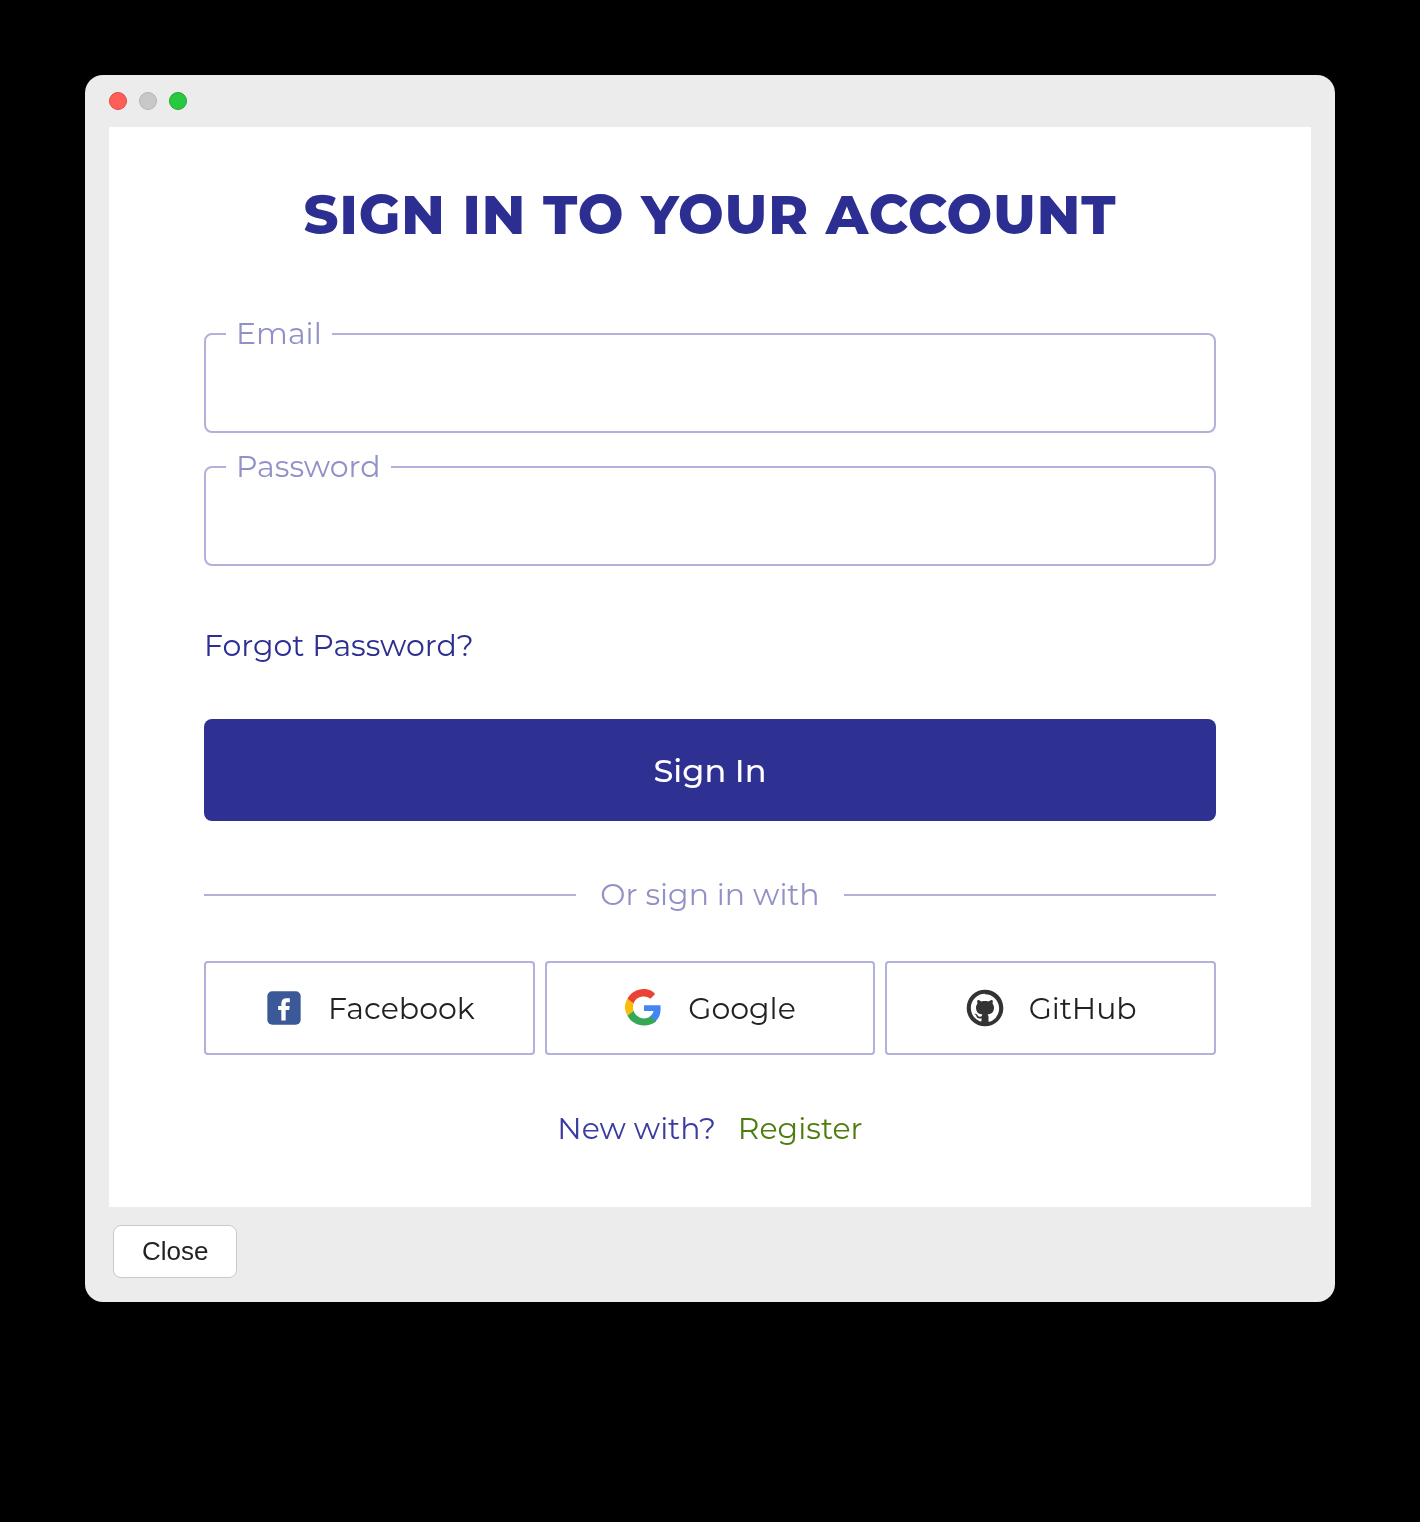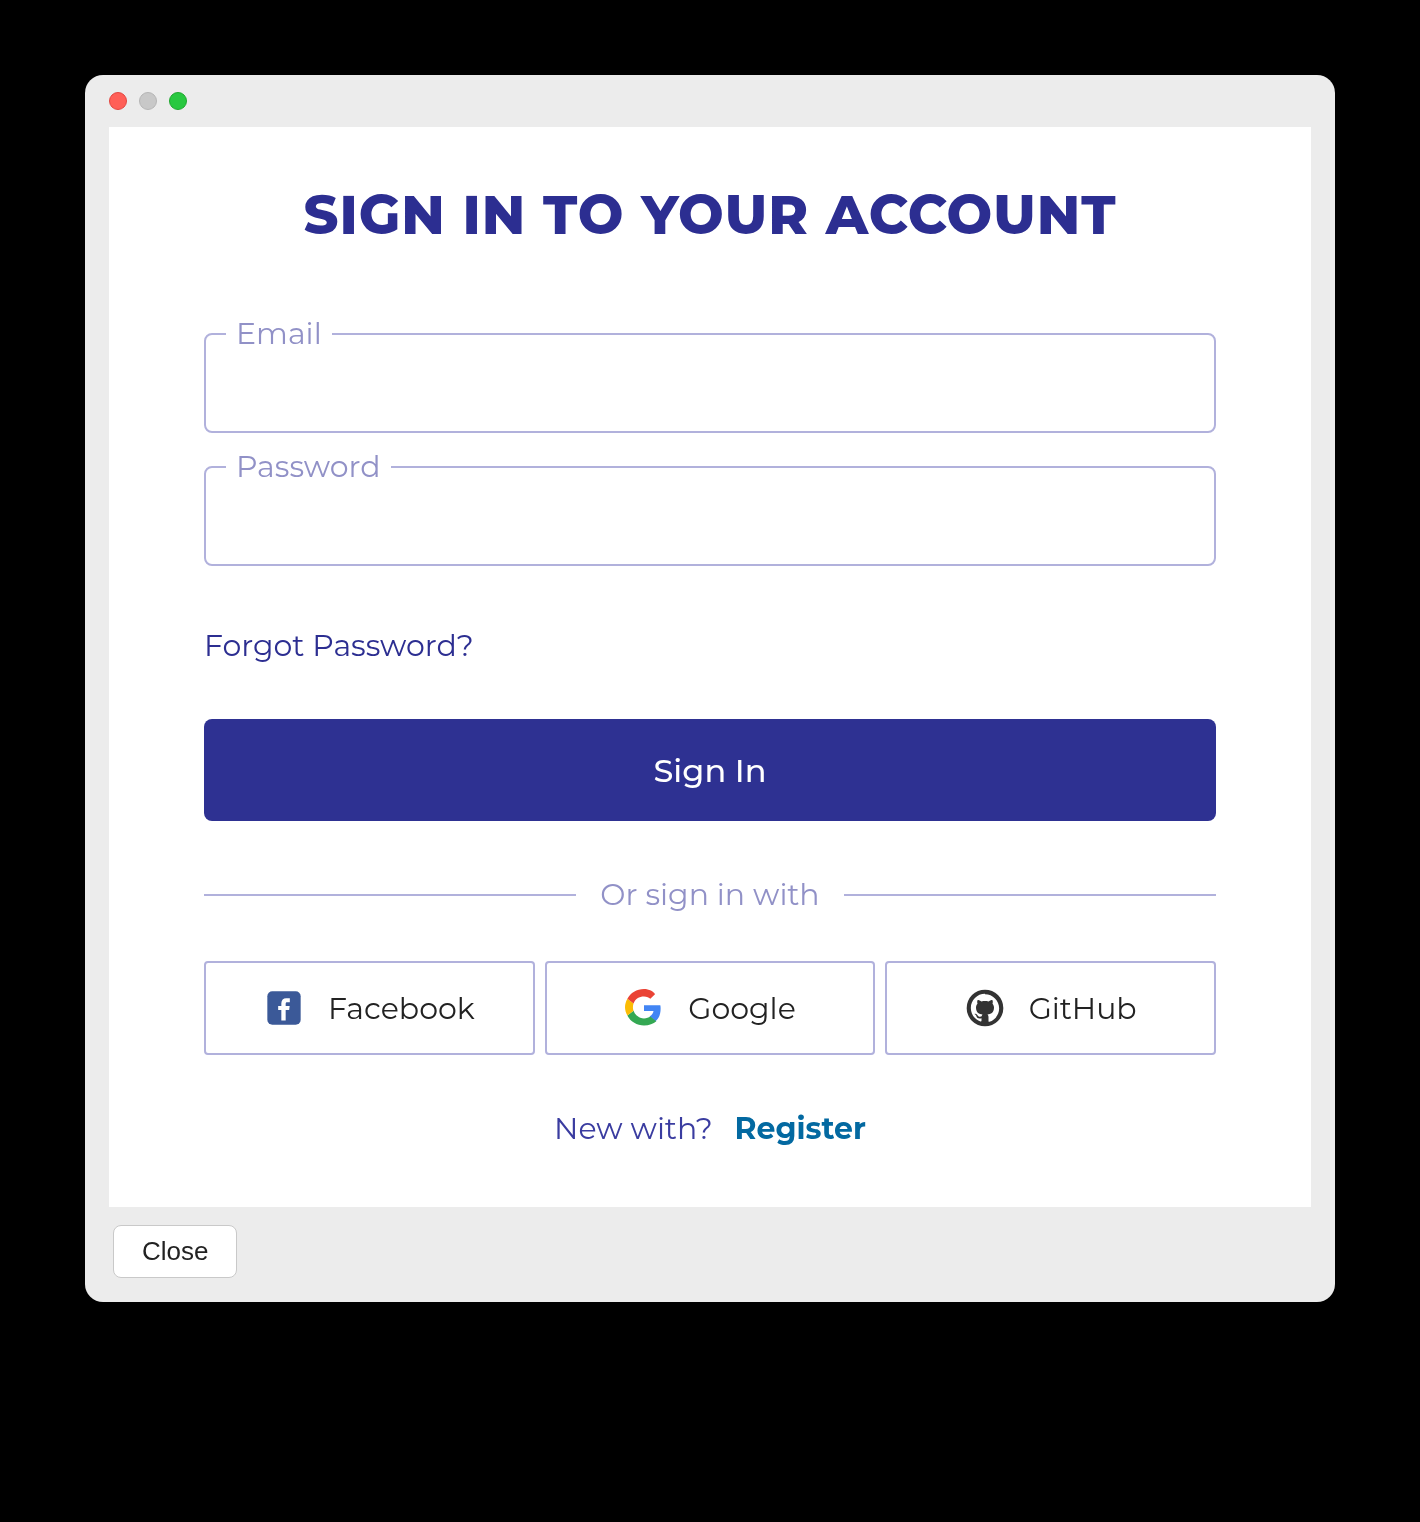--- a/index.html
+++ b/index.html
@@ -153,22 +153,22 @@
     }
 
     .register-row {
       text-align: center;
       margin-top: 55px;
       font-size: 30px;
       color: #3a3ca0;
       font-family: "Montserrat", "Segoe UI", Arial, sans-serif;
     }
     .register-link {
-      font-weight: 700;
-      color: #0369a1;
+      font-weight: 400;
+      color: #4d7c0f;
       margin-left: 14px;
       cursor: pointer;
       margin-top: 11px;
     }
 
     .footer {
       display: flex;
       justify-content: flex-start;
       padding: 18px 44px 24px 28px;
     }

